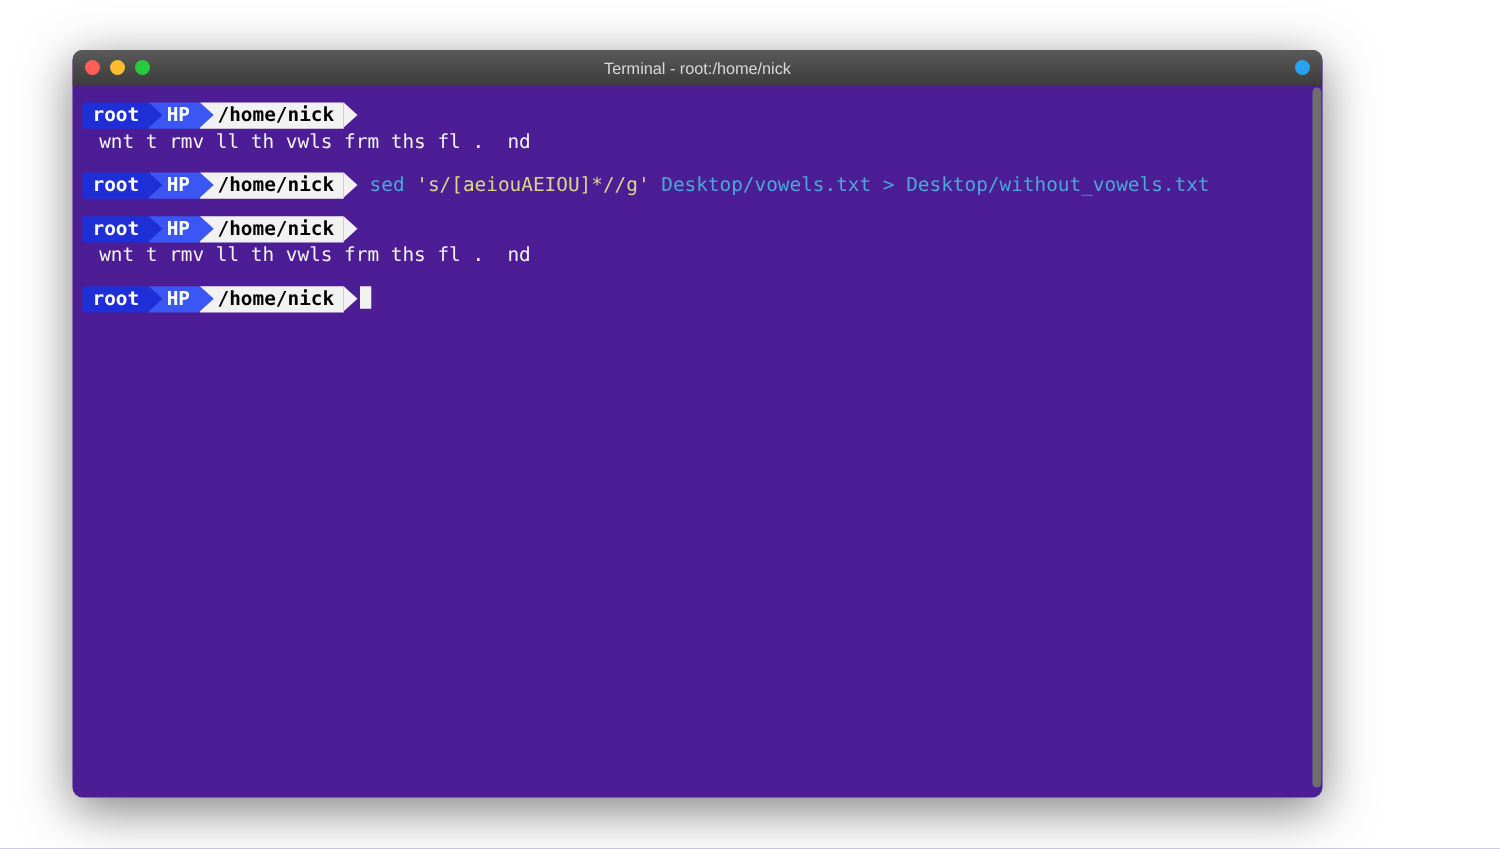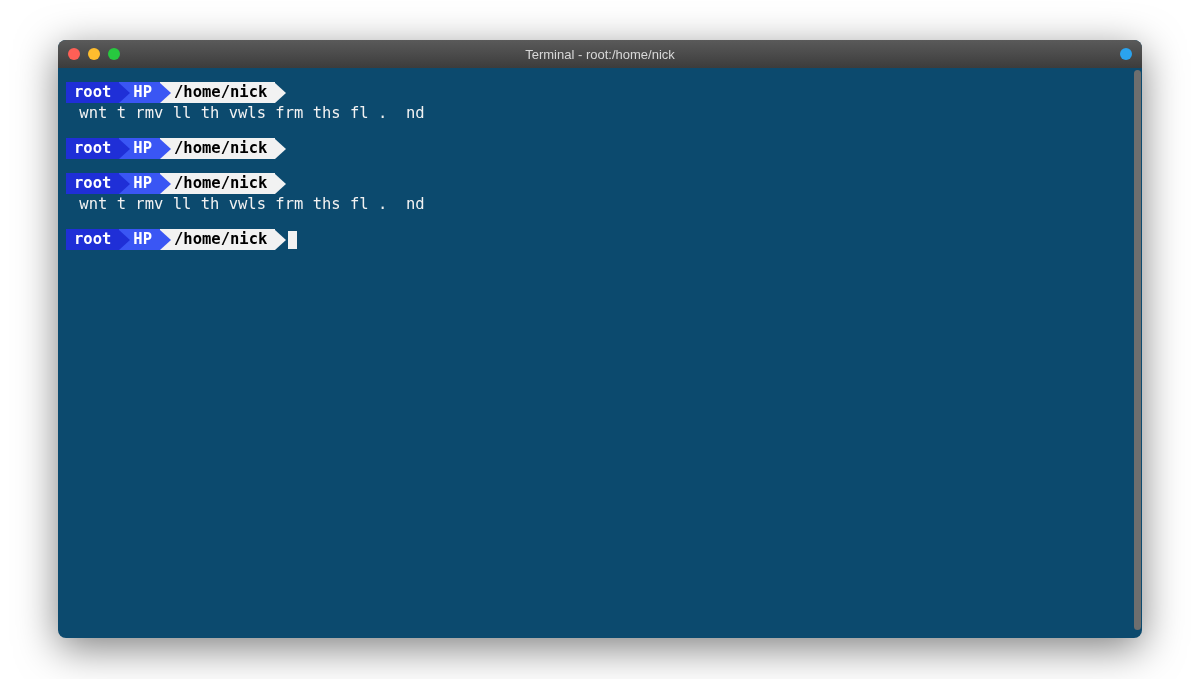--- a/index.html
+++ b/index.html
@@ -8,23 +8,23 @@
     width: 1200px;
     height: 679px;
     background: #ffffff;
     font-family: "DejaVu Sans Mono", "Menlo", "Consolas", monospace;
     overflow: hidden;
   }
   .window {
     position: absolute;
     left: 58px;
     top: 40px;
-    width: 1084px;
+    width: 1000px;
     height: 598px;
-    background: #0c4a6e;
+    background: #4c1d95;
     border-radius: 8px;
     box-shadow: 0 10px 40px rgba(0,0,0,0.5);
     overflow: hidden;
     display: flex;
     flex-direction: column;
   }
   .titlebar {
     height: 28px;
     background: linear-gradient(#5a5a5a, #3c3c3c);
     display: flex;
@@ -82,21 +82,21 @@
     top: 2px;
     width: 7px;
     height: 560px;
     background: #6e6e6e;
     border-radius: 4px;
   }
   .block { margin-bottom: 14px; }
   .pline {
     white-space: pre;
     display: flex;
-    align-items: center;
+    align-items: flex-start;
     flex-wrap: nowrap;
   }
   .out {
     white-space: pre;
     color: #f2f2f2;
     padding-left: 6px;
   }
   
   .seg {
     display: inline-flex;
@@ -157,20 +157,21 @@
           <span class="seg seg-path">/home/nick</span><span class="arrow arr-path"></span>
         </div>
         <div class="out"> wnt t rmv ll th vwls frm ths fl .  nd</div>
       </div>
 
       <div class="block">
         <div class="pline">
           <span class="seg seg-user">root</span><span class="arrow arr-user"></span>
           <span class="seg seg-host">HP</span><span class="arrow arr-host"></span>
           <span class="seg seg-path">/home/nick</span><span class="arrow arr-path"></span>
+          <span class="cmd"> <span>sed </span><span class="str">'s/[aeiouAEIOU]*//g'</span><span> Desktop/vowels.txt &gt; Desktop/without_vowels.txt</span></span>
         </div>
       </div>
 
       <div class="block">
         <div class="pline">
           <span class="seg seg-user">root</span><span class="arrow arr-user"></span>
           <span class="seg seg-host">HP</span><span class="arrow arr-host"></span>
           <span class="seg seg-path">/home/nick</span><span class="arrow arr-path"></span>
         </div>
         <div class="out"> wnt t rmv ll th vwls frm ths fl .  nd</div>

